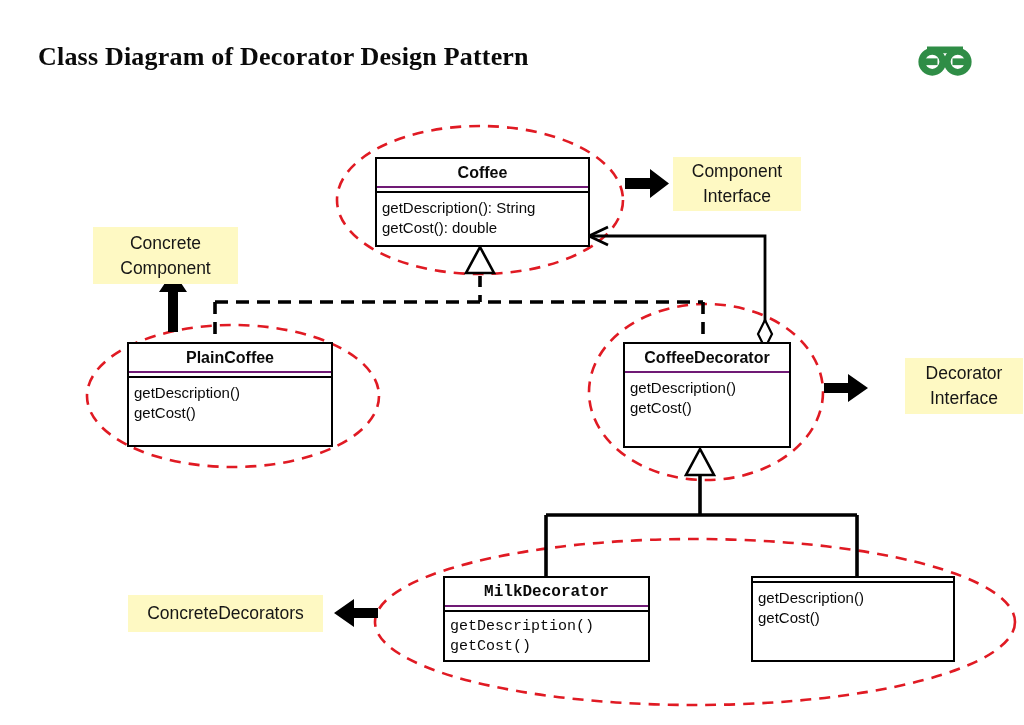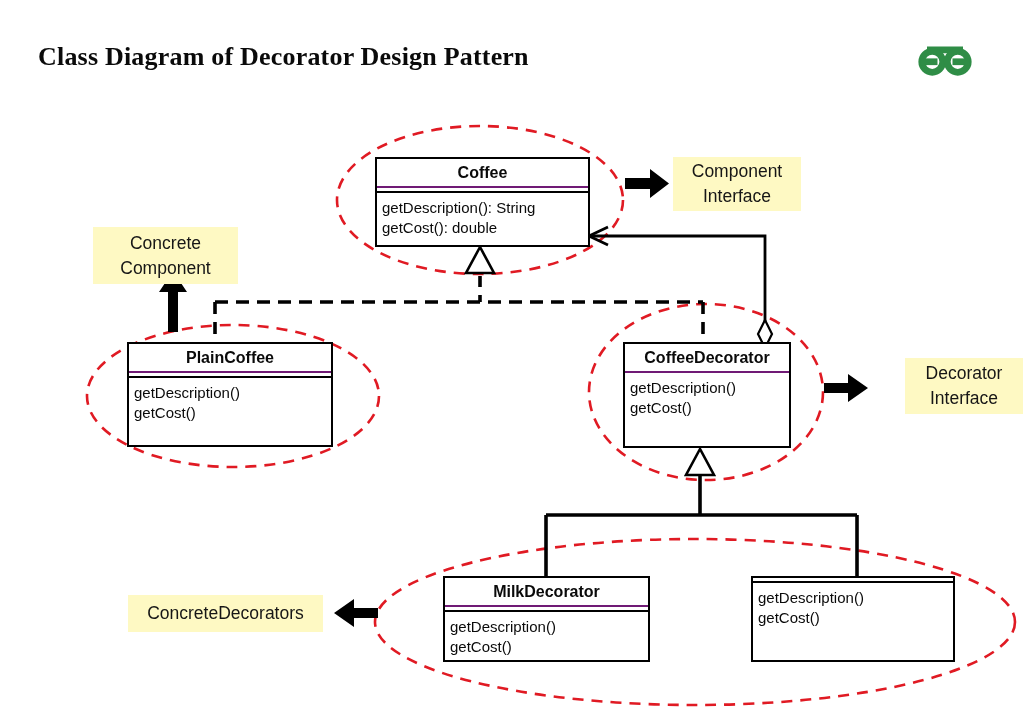--- a/index.html
+++ b/index.html
@@ -97,21 +97,21 @@
   </div>
 
   <div class="uml-box" style="left:623px;top:342px;width:168px;height:106px;">
     <div class="uml-title">CoffeeDecorator</div>
     <div class="uml-methods">
       <div class="uml-member">getDescription()</div>
       <div class="uml-member">getCost()</div>
     </div>
   </div>
 
-  <div class="uml-box" style="left:443px;top:576px;width:207px;height:86px;">
+  <div class="uml-box" style="left:443px;top:576px;width:207px;height:86px;font-family:Liberation Mono, monospace;">
     <div class="uml-title">MilkDecorator</div>
     <div class="uml-dsep"></div>
     <div class="uml-methods">
       <div class="uml-member">getDescription()</div>
       <div class="uml-member">getCost()</div>
     </div>
   </div>
 
   <div class="uml-box" style="left:751px;top:576px;width:204px;height:86px;">
     <div class="uml-dsep"></div>

